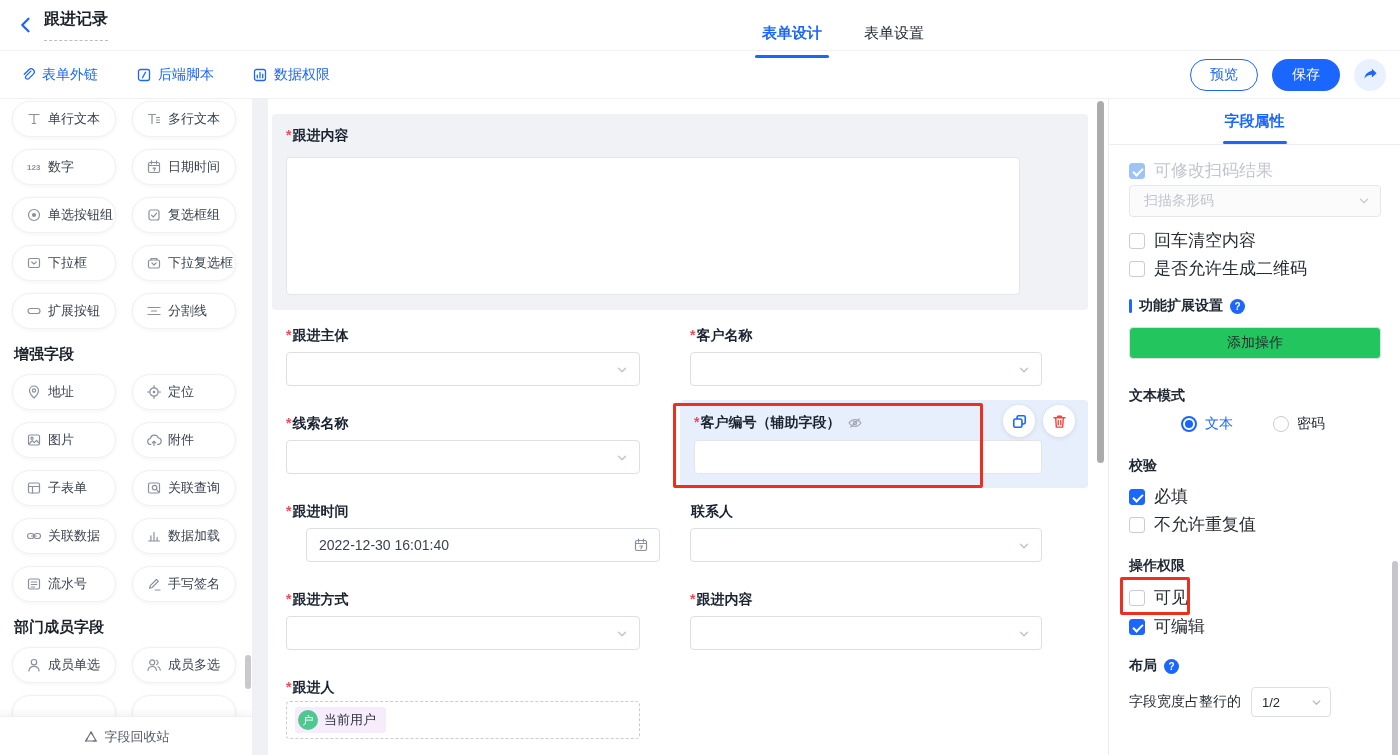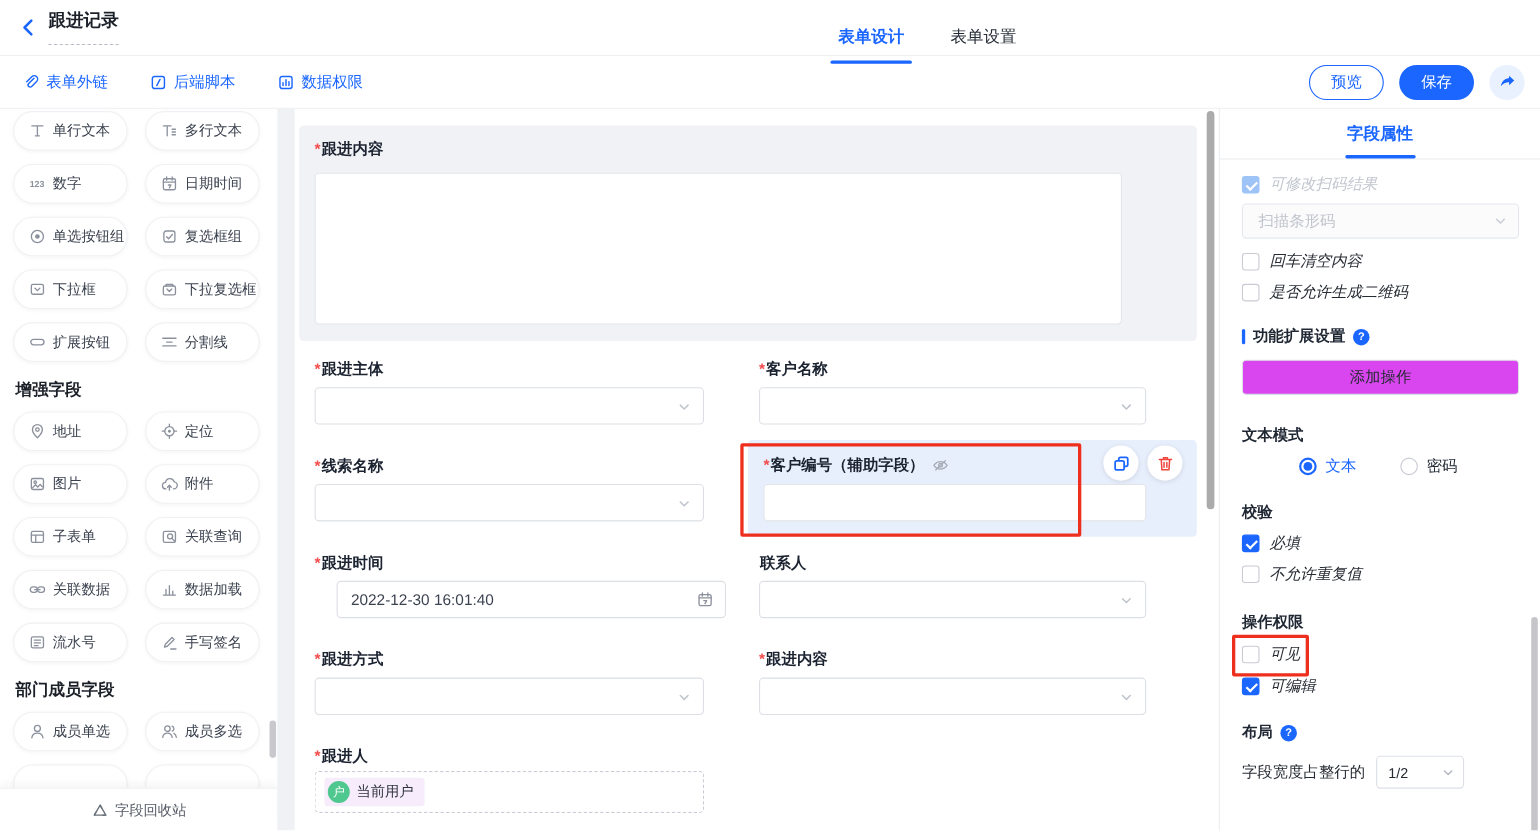--- a/index.html
+++ b/index.html
@@ -76,29 +76,29 @@
   .p-tabs{display:flex;height:45px;border-bottom:1px solid #ebedf0;}
   .p-tab{position:relative;flex:1;display:flex;align-items:center;justify-content:center;font-size:15px;color:#252b36;cursor:pointer;}
   .p-tab.active{color:#1a66ff;font-weight:600;}
   .p-tab.active::after{content:"";position:absolute;left:50%;transform:translateX(-50%);bottom:0;width:64px;height:3px;background:#1a66ff;border-radius:2px;}
   .p-abs{position:absolute;left:20px;display:flex;align-items:center;}
   .cbrow{gap:9px;cursor:pointer;}
   .cb{width:16px;height:16px;box-sizing:border-box;border:1px solid #c9ccd4;border-radius:3px;background:#fff;position:relative;flex:none;}
   .cb.checked{background:#1a66ff;border-color:#1a66ff;}
   .cb.checked.dis{background:#9dc3f7;border-color:#9dc3f7;}
   .cb.checked::after{content:"";position:absolute;left:3px;top:4px;width:8px;height:4px;border-left:2px solid #fff;border-bottom:2px solid #fff;transform:rotate(-45deg);}
-  .cbl{font-size:14px;color:#262b33;font-style:italic;}
+  .cbl{font-size:17px;color:#262b33;}
   .cbl.gray{color:#c2c6cf;}
   .p-select{position:absolute;left:20px;width:252px;height:32px;box-sizing:border-box;border:1px solid #e4e7ed;border-radius:4px;background:#fbfbfc;display:flex;align-items:center;padding-left:12px;font-size:14px;color:#c0c4cc;cursor:default;}
   .p-select .chev{position:absolute;right:8px;width:16px;height:16px;color:#c9ccd4;}
   .p-sec{gap:7px;}
   .sec-bar{width:3px;height:14px;border-radius:2px;background:#1a66ff;}
   .p-sec-title{font-size:14px;font-weight:700;color:#1f2733;}
   .qicon{width:15px;height:15px;border-radius:50%;background:#1a66ff;color:#fff;font-size:10px;font-weight:700;display:flex;align-items:center;justify-content:center;cursor:pointer;}
-  .p-btn{position:absolute;left:20px;width:252px;height:32px;box-sizing:border-box;border:1px solid #dcdfe6;border-radius:4px;background:#d946ef;display:flex;align-items:center;justify-content:center;font-size:14px;color:#262b33;cursor:pointer;}
+  .p-btn{position:absolute;left:20px;width:252px;height:32px;box-sizing:border-box;border:1px solid #dcdfe6;border-radius:4px;background:#22c55e;display:flex;align-items:center;justify-content:center;font-size:14px;color:#262b33;cursor:pointer;}
   .radio{width:16px;height:16px;box-sizing:border-box;border:2px solid #1a66ff;border-radius:50%;position:relative;flex:none;cursor:pointer;}
   .radio::after{content:"";position:absolute;left:2px;top:2px;width:8px;height:8px;border-radius:50%;background:#1a66ff;}
   .radio.off{border:1px solid #c9ccd4;}
   .radio.off::after{display:none;}
   .rlabel{font-size:14px;margin-left:8px;}
   .rlabel.on{color:#1a66ff;}
   .p-widthrow{gap:10px;}
   .p-widthlabel{font-size:14px;color:#262b33;white-space:nowrap;}
   .mini-select{position:relative;width:80px;height:30px;box-sizing:border-box;border:1px solid #dcdfe6;border-radius:4px;display:flex;align-items:center;padding-left:10px;font-size:13px;color:#262b33;cursor:pointer;}
   .mini-select .chev{position:absolute;right:6px;width:15px;height:15px;color:#b5b9c2;}

